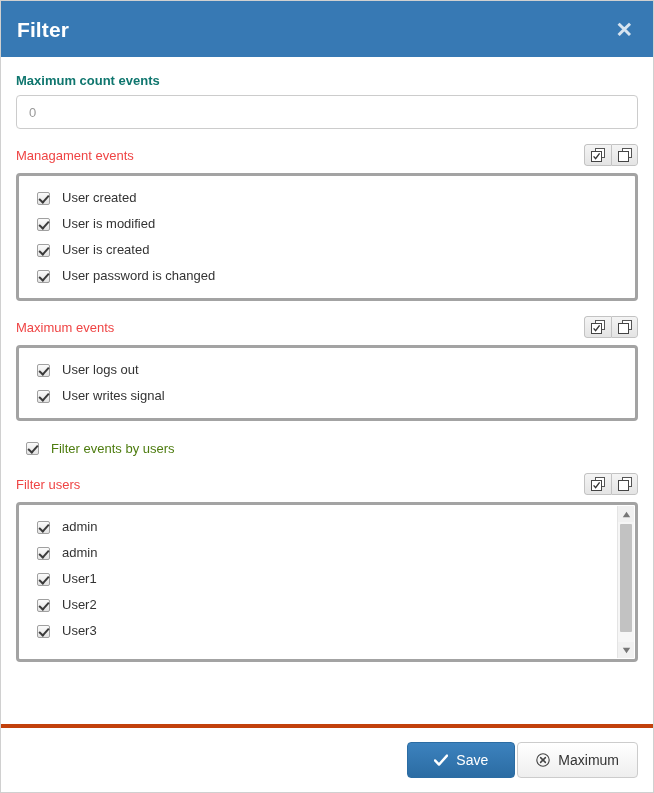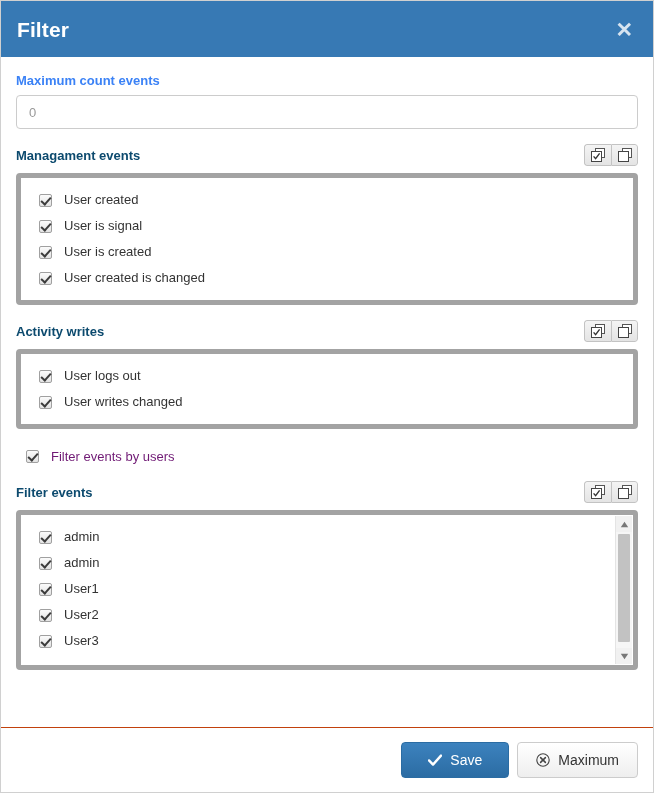--- a/index.html
+++ b/index.html
@@ -65,21 +65,21 @@
     flex: 1 1 auto;
     padding: 16px 15px 0 15px;
     box-sizing: border-box;
     overflow: hidden;
   }
 
   .field-label {
     display: block;
     font-weight: bold;
     font-size: 13px;
-    color: #3b82f6;
+    color: #0f766e;
     margin: 0 0 7px 0;
   }
 
   .text-input {
     display: block;
     width: 100%;
     box-sizing: border-box;
     height: 34px;
     padding: 6px 12px;
     font-size: 13px;
@@ -94,23 +94,23 @@
   .section { margin-top: 15px; }
 
   .section-head {
     display: flex;
     align-items: center;
     justify-content: space-between;
     margin-bottom: 7px;
     min-height: 22px;
   }
   .section-title {
-    font-weight: bold;
+    font-weight: normal;
     font-size: 13px;
-    color: #0c4a6e;
+    color: #ef4444;
   }
 
   
   .btn-group {
     display: flex;
     border-radius: 3px;
     overflow: hidden;
   }
   .icon-btn {
     width: 27px;
@@ -125,21 +125,21 @@
   }
   .icon-btn:first-child {
     border-radius: 3px 0 0 3px;
     border-right: none;
   }
   .icon-btn:last-child { border-radius: 0 3px 3px 0; }
   .icon-btn svg { display: block; }
 
   
   .list-box {
-    border: 5px solid #a3a3a3;
+    border: 3px solid #a3a3a3;
     border-radius: 4px;
     background: #ffffff;
     padding: 9px 0 9px 0;
     box-sizing: border-box;
     position: relative;
   }
   .list-box.scroll { padding-right: 28px; }
 
   .check-row {
     display: flex;
@@ -179,21 +179,21 @@
     transform: rotate(42deg);
   }
 
   
   .standalone-row {
     display: flex;
     align-items: center;
     margin: 18px 0 0 6px;
   }
   .standalone-row .cb { margin-right: 12px; }
-  .standalone-row .lbl { font-size: 13px; color: #701a75; }
+  .standalone-row .lbl { font-size: 13px; color: #4d7c0f; }
 
   
   .scrollbar {
     position: absolute;
     top: 1px;
     right: 1px;
     bottom: 1px;
     width: 16px;
     background: #f1f1f1;
     border-left: 1px solid #e4e4e4;
@@ -225,26 +225,26 @@
     right: 2px;
     top: 2px;
     height: 108px;
     background: #c2c2c2;
     border-radius: 1px;
   }
 
   
   .modal-footer {
     flex: 0 0 auto;
-    border-top: 1px solid #c2410c;
+    border-top: 4px solid #c2410c;
     padding: 14px 15px 14px 15px;
     display: flex;
     justify-content: flex-end;
     align-items: center;
-    gap: 8px;
+    gap: 2px;
     box-sizing: border-box;
   }
   .btn {
     font-family: "Liberation Sans", sans-serif;
     font-size: 14px;
     padding: 0 18px;
     height: 36px;
     border-radius: 4px;
     cursor: pointer;
     display: inline-flex;
@@ -303,35 +303,35 @@
               </button>
             </div>
           </div>
           <div class="list-box">
             <div class="check-row">
               <input type="checkbox" class="cb" checked="" style="">
               <span class="lbl">User created</span>
             </div>
             <div class="check-row">
               <input type="checkbox" class="cb" checked="" style="">
-              <span class="lbl">User is signal</span>
+              <span class="lbl">User is modified</span>
             </div>
             <div class="check-row">
               <input type="checkbox" class="cb" checked="" style="">
               <span class="lbl">User is created</span>
             </div>
             <div class="check-row">
               <input type="checkbox" class="cb" checked="" style="">
-              <span class="lbl">User created is changed</span>
+              <span class="lbl">User password is changed</span>
             </div>
           </div>
         </div>
         <div class="section">
           <div class="section-head">
-            <span class="section-title">Activity writes</span>
+            <span class="section-title">Maximum events</span>
             <div class="btn-group">
               <button class="icon-btn">
                 <svg width="14" height="14" viewBox="0 0 14 14" aria-hidden="true">
                   <rect x="4.5" y="0.5" width="9" height="9" fill="#ffffff" stroke="#555" stroke-width="1"></rect>
                   <rect x="0.5" y="3.5" width="10" height="10" fill="#ffffff" stroke="#444" stroke-width="1"></rect>
                   <path d="M2.6 8.4 L4.6 10.6 L8.6 5.4" fill="none" stroke="#333" stroke-width="1.4"></path>
                 </svg>
               </button>
               <button class="icon-btn">
                 <svg width="14" height="14" viewBox="0 0 14 14" aria-hidden="true">
@@ -341,34 +341,34 @@
               </button>
             </div>
           </div>
           <div class="list-box">
             <div class="check-row">
               <input type="checkbox" class="cb" checked="" style="">
               <span class="lbl">User logs out</span>
             </div>
             <div class="check-row">
               <input type="checkbox" class="cb" checked="" style="">
-              <span class="lbl">User writes changed</span>
+              <span class="lbl">User writes signal</span>
             </div>
           </div>
         </div>
       </div>
 
     <div class="standalone-row">
       <input type="checkbox" class="cb" checked="" style="">
       <span class="lbl">Filter events by users</span>
     </div>
 
     <div class="section">
       <div class="section-head">
-        <span class="section-title">Filter events</span>
+        <span class="section-title">Filter users</span>
         <div class="btn-group">
           <button class="icon-btn">
             <svg width="14" height="14" viewBox="0 0 14 14" aria-hidden="true">
               <rect x="4.5" y="0.5" width="9" height="9" fill="#ffffff" stroke="#555" stroke-width="1"></rect>
               <rect x="0.5" y="3.5" width="10" height="10" fill="#ffffff" stroke="#444" stroke-width="1"></rect>
               <path d="M2.6 8.4 L4.6 10.6 L8.6 5.4" fill="none" stroke="#333" stroke-width="1.4"></path>
             </svg>
           </button>
           <button class="icon-btn">
             <svg width="14" height="14" viewBox="0 0 14 14" aria-hidden="true">

